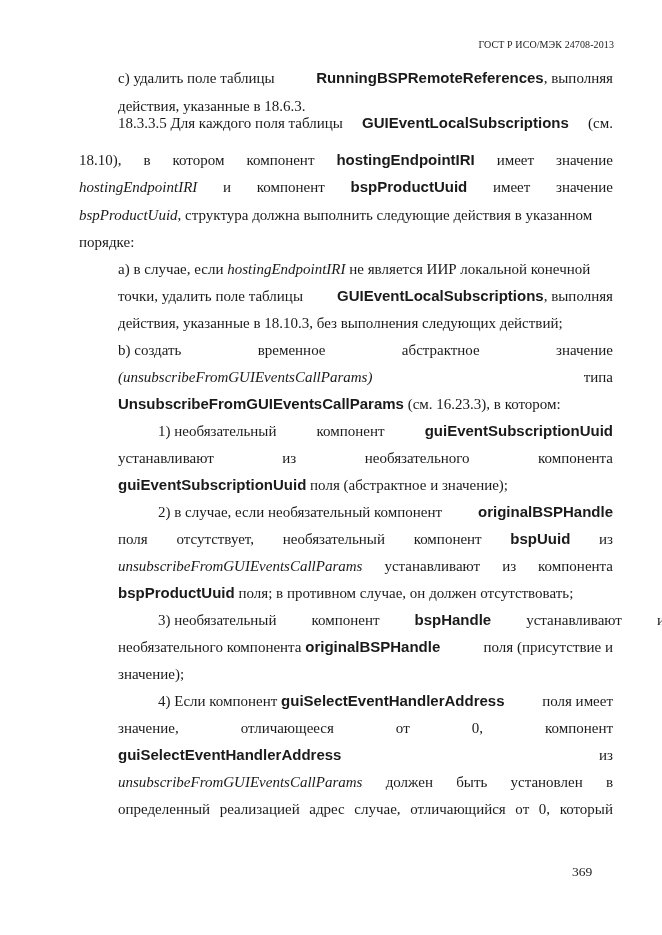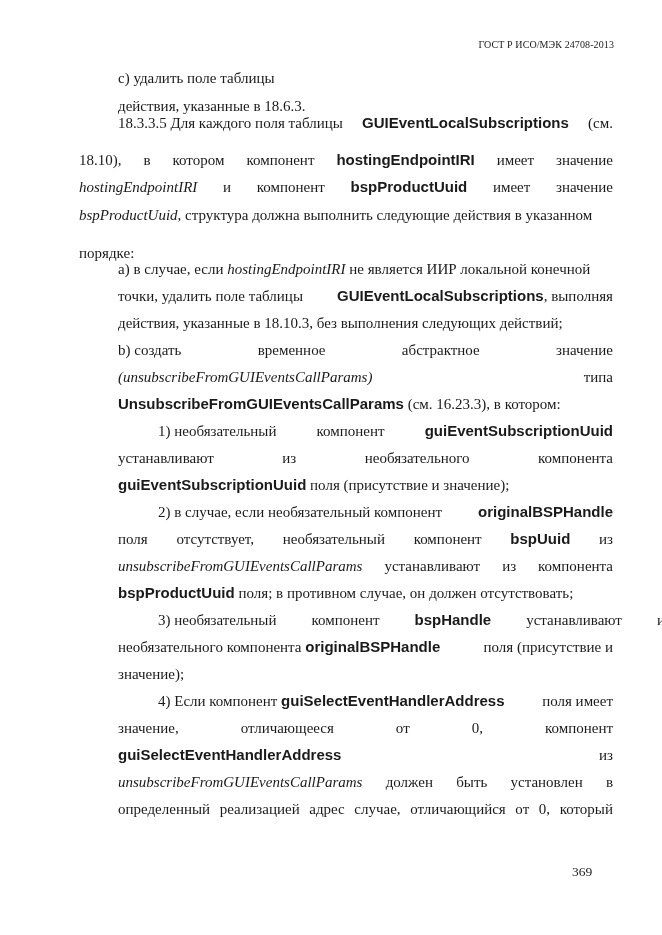--- a/index.html
+++ b/index.html
@@ -12,20 +12,21 @@
   .b { font-family: "Liberation Sans", sans-serif; font-weight: bold; font-size: 15px; }
   .i { font-style: italic; }
 </style>
 </head>
 <body>
 
 <div class="header">ГОСТ Р ИСО/МЭК 24708-2013</div>
 
 <div class="line j" style="top:68px;left:118px;width:495px;">
   <span>c) удалить поле таблицы</span>
+  <span><span class="b">RunningBSPRemoteReferences</span><span>, выполняя</span></span>
 </div>
 <div class="line" style="top:96px;left:118px;">действия, указанные в 18.6.3.</div>
 
 <div class="line j" style="top:113px;left:118px;width:495px;gap:19px;">
   <span>18.3.3.5 Для каждого поля таблицы</span>
   <span class="b">GUIEventLocalSubscriptions</span>
   <span>(см.</span>
 </div>
 <div class="line j" style="top:150px;left:79px;width:534px;">
   <span>18.10),</span>
@@ -40,21 +41,21 @@
   <span class="i">hostingEndpointIRI</span>
   <span>и</span>
   <span>компонент</span>
   <span class="b">bspProductUuid</span>
   <span>имеет</span>
   <span>значение</span>
 </div>
 <div class="line" style="top:205px;left:79px;">
   <span class="i">bspProductUuid</span><span>, структура должна выполнить следующие действия в указанном</span>
 </div>
-<div class="line" style="top:243px;left:79px;">порядке:</div>
+<div class="line" style="top:232px;left:79px;">порядке:</div>
 
 <div class="line" style="top:259px;left:118px;">
   <span>a)  в случае, если </span><span class="i">hostingEndpointIRI</span><span> не является ИИР локальной конечной</span>
 </div>
 <div class="line j" style="top:286px;left:118px;width:495px;">
   <span>точки, удалить поле таблицы</span>
   <span><span class="b">GUIEventLocalSubscriptions</span><span>, выполняя</span></span>
 </div>
 <div class="line" style="top:313px;left:118px;">действия, указанные в 18.10.3, без выполнения следующих действий;</div>
 
@@ -77,21 +78,21 @@
   <span>компонент</span>
   <span class="b">guiEventSubscriptionUuid</span>
 </div>
 <div class="line j" style="top:448px;left:118px;width:495px;">
   <span>устанавливают</span>
   <span>из</span>
   <span>необязательного</span>
   <span>компонента</span>
 </div>
 <div class="line" style="top:475px;left:118px;">
-  <span class="b">guiEventSubscriptionUuid</span><span> поля (присутствие и значение);</span>
+  <span class="b">guiEventSubscriptionUuid</span><span> поля (абстрактное и значение);</span>
 </div>
 
 <div class="line j" style="top:502px;left:158px;width:455px;">
   <span>2) в случае, если необязательный компонент </span>
   <span class="b">originalBSPHandle</span>
 </div>
 <div class="line j" style="top:529px;left:118px;width:495px;">
   <span>поля</span>
   <span>отсутствует,</span>
   <span>необязательный</span>

